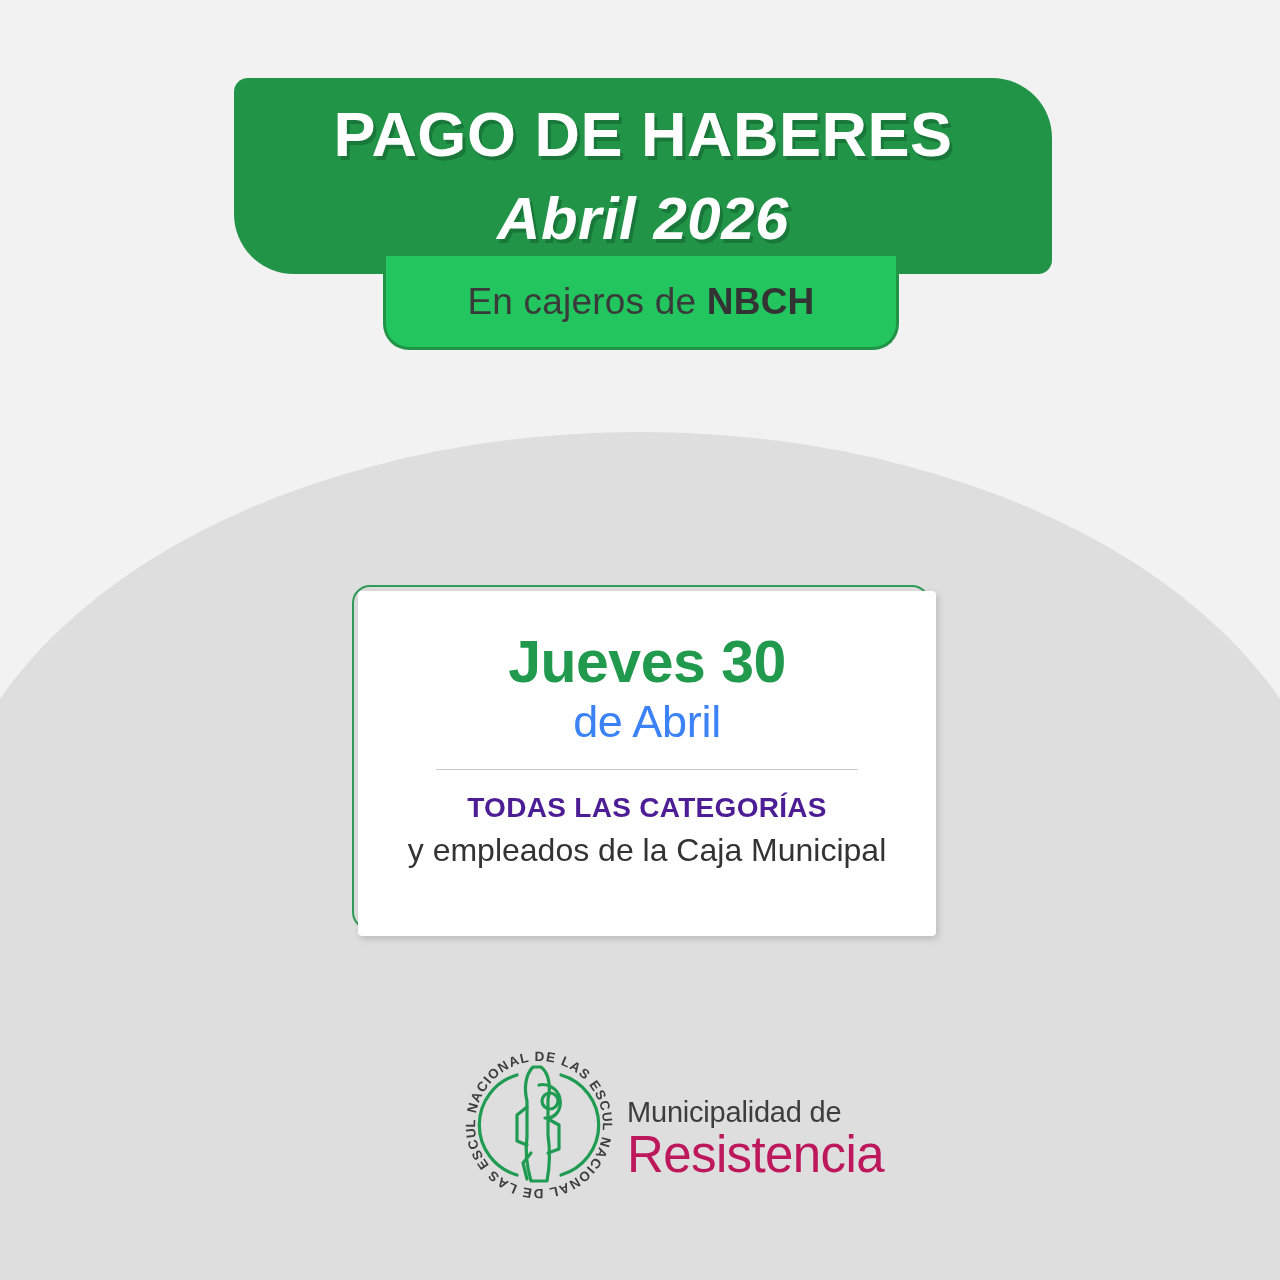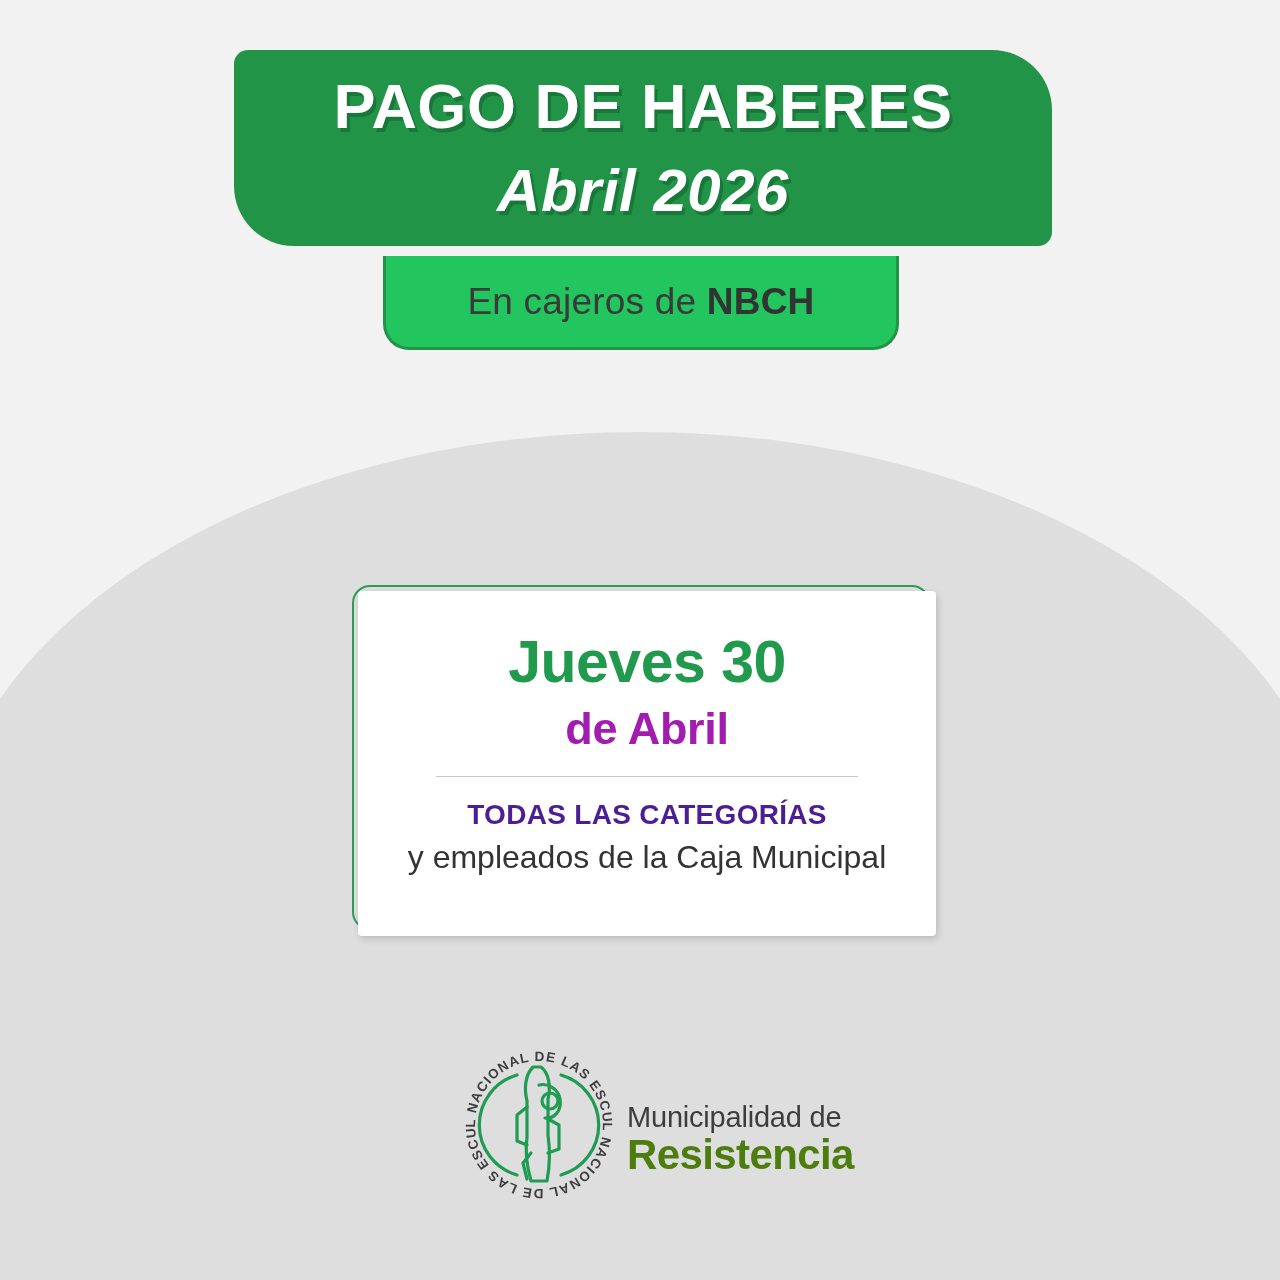--- a/index.html
+++ b/index.html
@@ -32,21 +32,21 @@
     height: 1180px;
     background: #dedede;
     border-radius: 50% 50% 0 0 / 38% 38% 0 0;
     z-index: 0;
   }
 
   
   .header-banner {
     position: absolute;
     left: 234px;
-    top: 50px;
+    top: 78px;
     width: 818px;
     height: 196px;
     background: #229447;
     border-radius: 14px 60px 14px 60px;
     z-index: 2;
     display: flex;
     flex-direction: column;
     align-items: center;
     justify-content: center;
   }
@@ -153,24 +153,24 @@
     font-size: 59px;
     font-weight: 800;
     color: #219a4e;
     line-height: 1.0;
     letter-spacing: -0.5px;
     white-space: nowrap;
   }
 
   .card-month {
     font-size: 45px;
-    font-weight: 700;
-    color: #a21caf;
+    font-weight: 400;
+    color: #3b82f6;
     line-height: 1.05;
-    margin-top: 13px;
+    margin-top: 6px;
     letter-spacing: -0.3px;
     white-space: nowrap;
   }
 
   .card-divider {
     width: 422px;
     height: 1px;
     background: #c9c9c9;
     margin-top: 24px;
     margin-bottom: 22px;
@@ -222,23 +222,23 @@
   .logo-line1 {
     font-size: 29px;
     color: #3d3d3d;
     font-weight: 400;
     line-height: 1.06;
     letter-spacing: -0.2px;
     white-space: nowrap;
   }
 
   .logo-line2 {
-    font-size: 42px;
-    color: #4d7c0f;
-    font-weight: 700;
+    font-size: 51px;
+    color: #be185d;
+    font-weight: 400;
     line-height: 1.04;
     letter-spacing: -0.6px;
     white-space: nowrap;
   }
 </style>
 </head>
 <body>
 
 <div id="poster">
 

